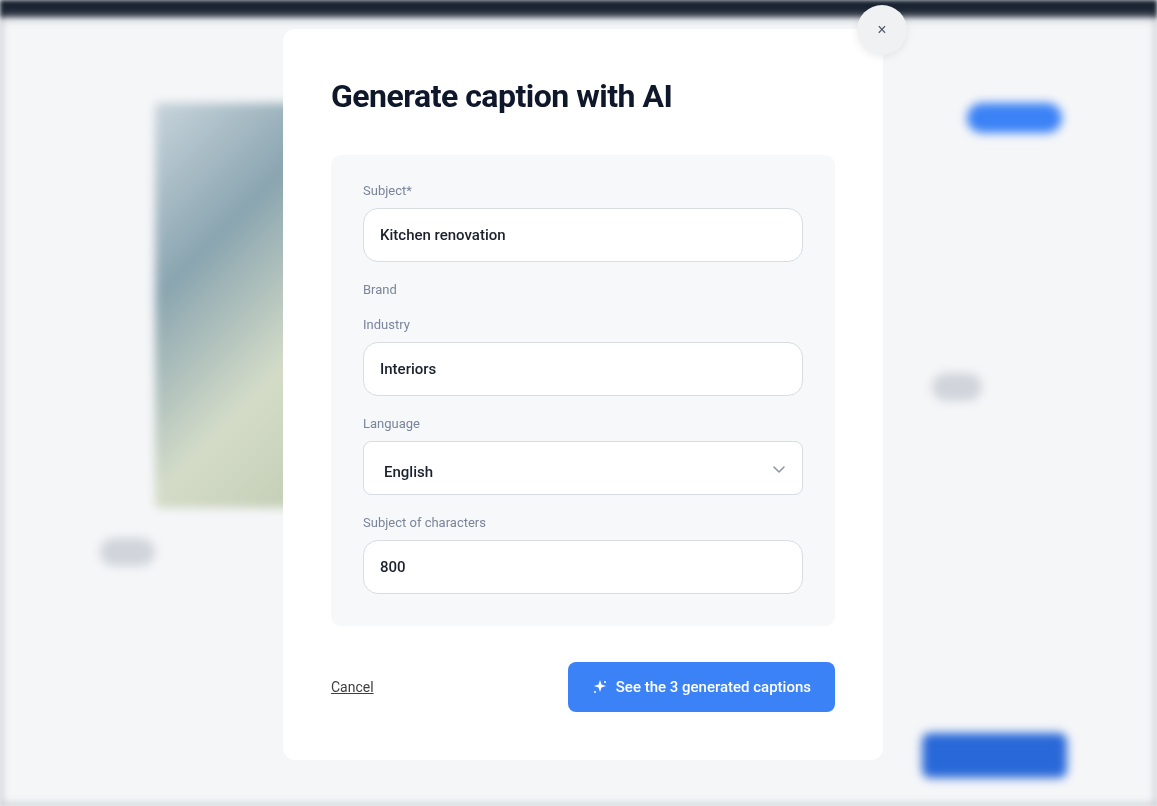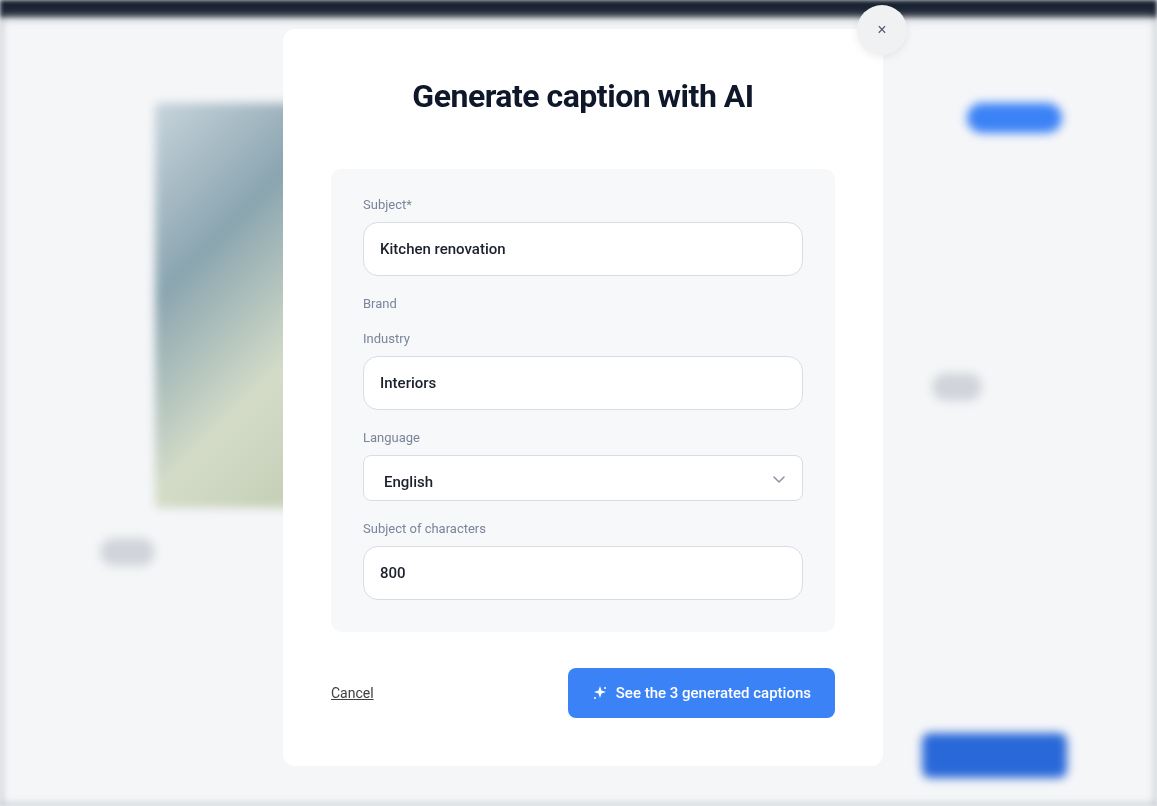--- a/index.html
+++ b/index.html
@@ -119,22 +119,21 @@
       cursor: pointer;
       font-size: 16px;
       color: #4b5563;
       box-shadow: 0 2px 8px rgba(0,0,0,0.08);
     }
 
     .modal-title {
       font-size: 32px;
       font-weight: 700;
       color: #0f172a;
-      text-align: center;
-      margin-bottom: 54px;
+      margin-bottom: 40px;
       letter-spacing: -0.5px;
     }
 
     .form-container {
       background: #f7f8fa;
       border-radius: 10px;
       padding: 28px 32px 32px;
     }
 
     .form-group {
@@ -169,21 +168,21 @@
       font-family: inherit;
       font-weight: 500;
     }
 
     .form-select-wrapper {
       position: relative;
     }
 
     .form-select {
       width: 100%;
-      height: 46px;
+      height: 54px;
       padding: 8px 40px 0 20px;
       border: 1px solid #d8dce3;
       border-radius: 8px;
       font-size: 15px;
       color: #1a202c;
       background: #ffffff;
       font-family: inherit;
       font-weight: 500;
       appearance: none;
       cursor: pointer;

